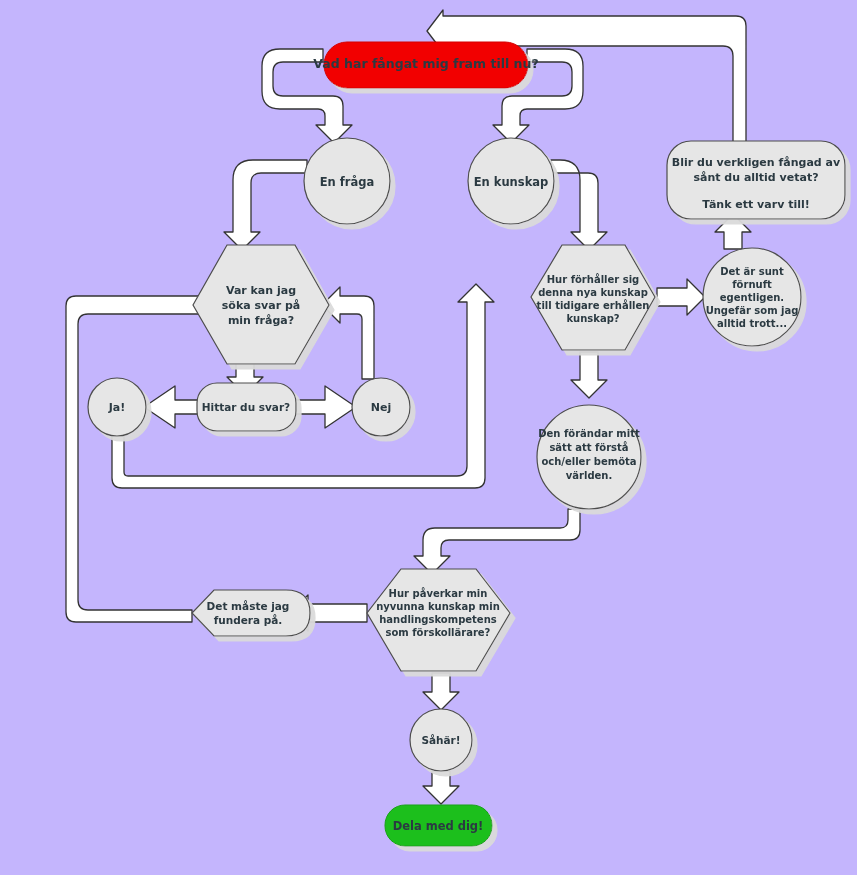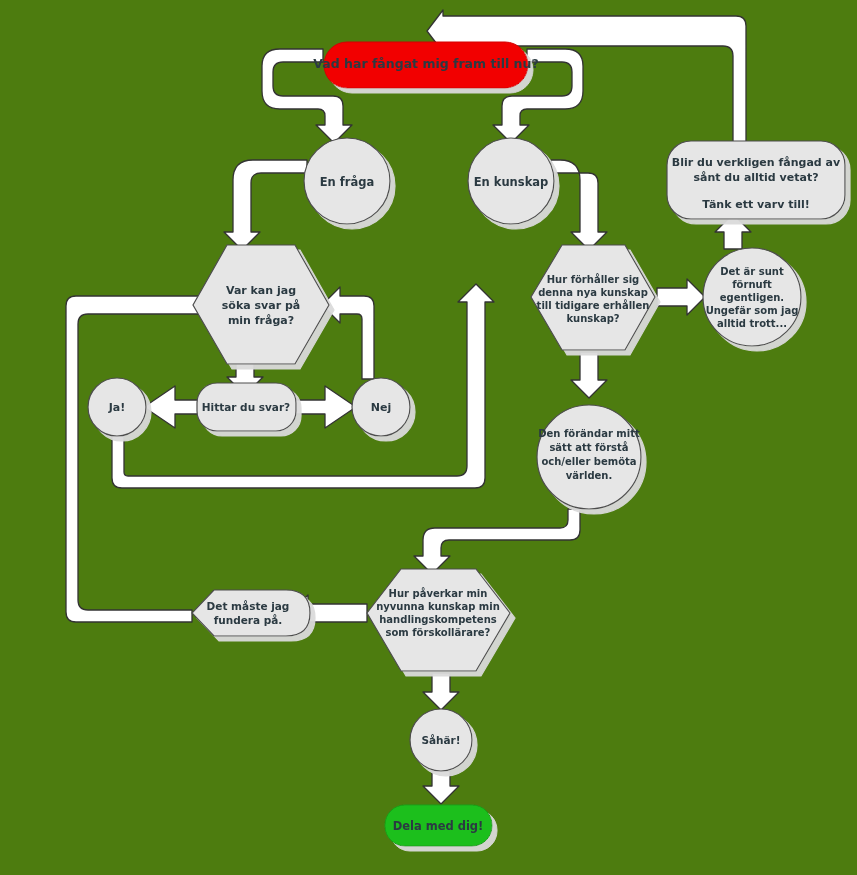--- a/index.html
+++ b/index.html
@@ -1,21 +1,21 @@
 <!DOCTYPE html>
 <html><head>
 <meta charset="utf-8">
 <title>Flowchart</title>
 <style>
   html,body{margin:0;padding:0;background:#ffffff;}
   body{
     font-family:"DejaVu Sans","Liberation Sans",sans-serif;
     width:857px;height:875px;overflow:hidden;
   }
-  #stage{position:relative;width:857px;height:875px;background:#4d7c0f;}
+  #stage{position:relative;width:857px;height:875px;background:#c4b5fd;}
   svg#flow{position:absolute;left:0;top:0;width:857px;height:875px;}
   .nodetext{
     font-family:"DejaVu Sans","Liberation Sans",sans-serif;
     font-weight:bold;fill:#2b3a42;
   }
 </style>
 </head>
 <body>
 
 <div id="stage">

